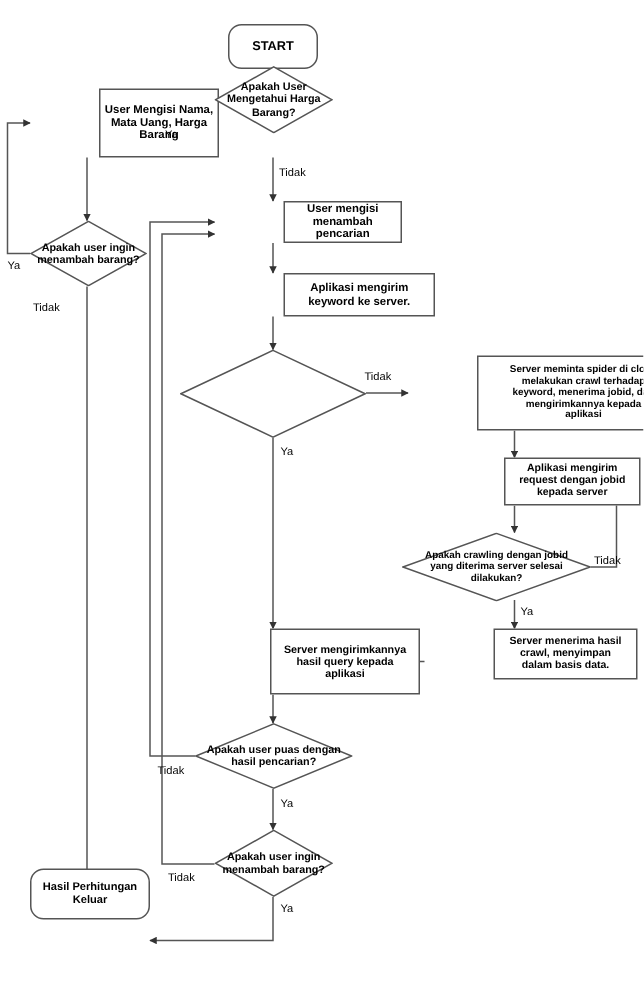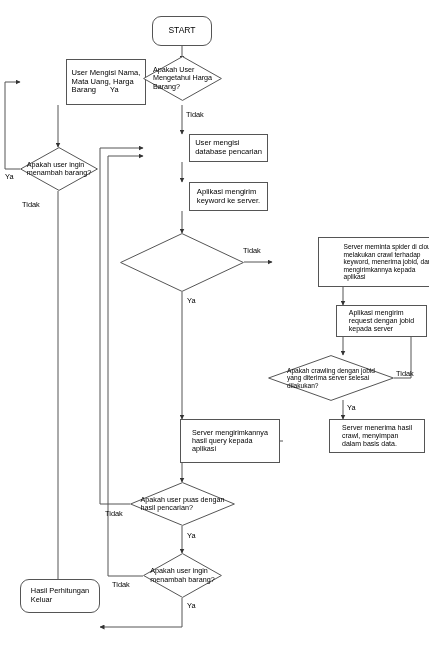--- a/index.html
+++ b/index.html
@@ -24,24 +24,25 @@
     top: 0;
     width: 429px;
     height: 668px;
   }
   .node {
     position: absolute;
     box-sizing: border-box;
     display: flex;
     align-items: center;
     justify-content: center;
-    text-align: left;
+    text-align: center;
     color: #000000;
     line-height: 1.15;
     z-index: 2;
+    font-weight: bold;
   }
   .node .txt {
     display: block;
     padding: 0 2px;
     white-space: pre-line;
   }
   .n-terminal {
     border: 1px solid #555555;
     border-radius: 9px;
     background: #ffffff;
@@ -131,43 +132,43 @@
   <div class="node n-terminal" style="left:152px; top:16px; width:60px; height:30px;">
     <span class="txt">START</span>
   </div>
 
   <div class="node n-process" style="left:20px; top:59px; width:80px; height:46px;">
     <span class="txt">User Mengisi Nama,
 Mata Uang, Harga
 Barang</span>
   </div>
 
-  <div class="node n-decision" style="left:143px; top:56px; width:79px; height:45px;">
+  <div class="node n-decision" style="left:143px; top:44px; width:79px; height:45px;">
     <svg class="dshape" viewBox="0 0 79 45" preserveAspectRatio="none">
       <polygon points="39.5,0.6 78.4,22.5 39.5,44.4 0.6,22.5" fill="#ffffff" stroke="#555555" stroke-width="1"></polygon>
     </svg>
     <span class="txt">Apakah User
 Mengetahui Harga
 Barang?</span>
   </div>
 
   <div class="node n-decision" style="left:20px; top:147px; width:78px; height:44px;">
     <svg class="dshape" viewBox="0 0 78 44" preserveAspectRatio="none">
       <polygon points="39,0.6 77.4,22 39,43.4 0.6,22" fill="#ffffff" stroke="#555555" stroke-width="1"></polygon>
     </svg>
     <span class="txt">Apakah user ingin
 menambah barang?</span>
   </div>
 
   <div class="node n-process" style="left:143px; top:134px; width:79px; height:28px;">
     <span class="txt">User mengisi
-database pencarian</span>
-  </div>
-
-  <div class="node n-process" style="left:143px; top:182px; width:79px; height:29px;">
+menambah pencarian</span>
+  </div>
+
+  <div class="node n-process" style="left:143px; top:182px; width:101px; height:29px;">
     <span class="txt">Aplikasi mengirim
 keyword ke server.</span>
   </div>
 
   <div class="node n-decision" style="left:120px; top:233px; width:124px; height:59px;">
     <svg class="dshape" viewBox="0 0 124 59" preserveAspectRatio="none">
       <polygon points="62,0.6 123.4,29.5 62,58.4 0.6,29.5" fill="#ffffff" stroke="#555555" stroke-width="1"></polygon>
     </svg>
   </div>
 

